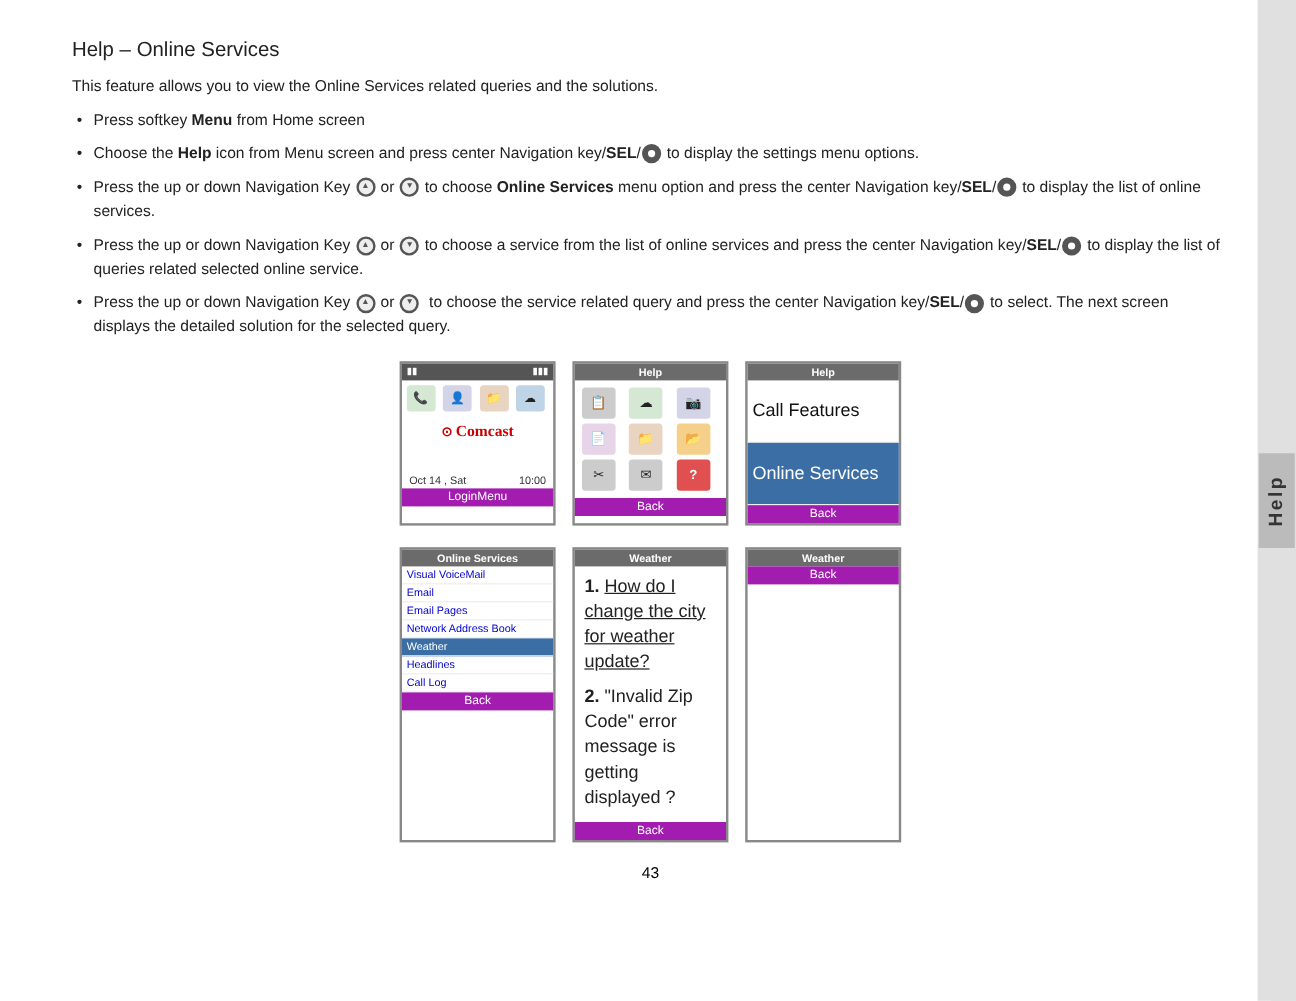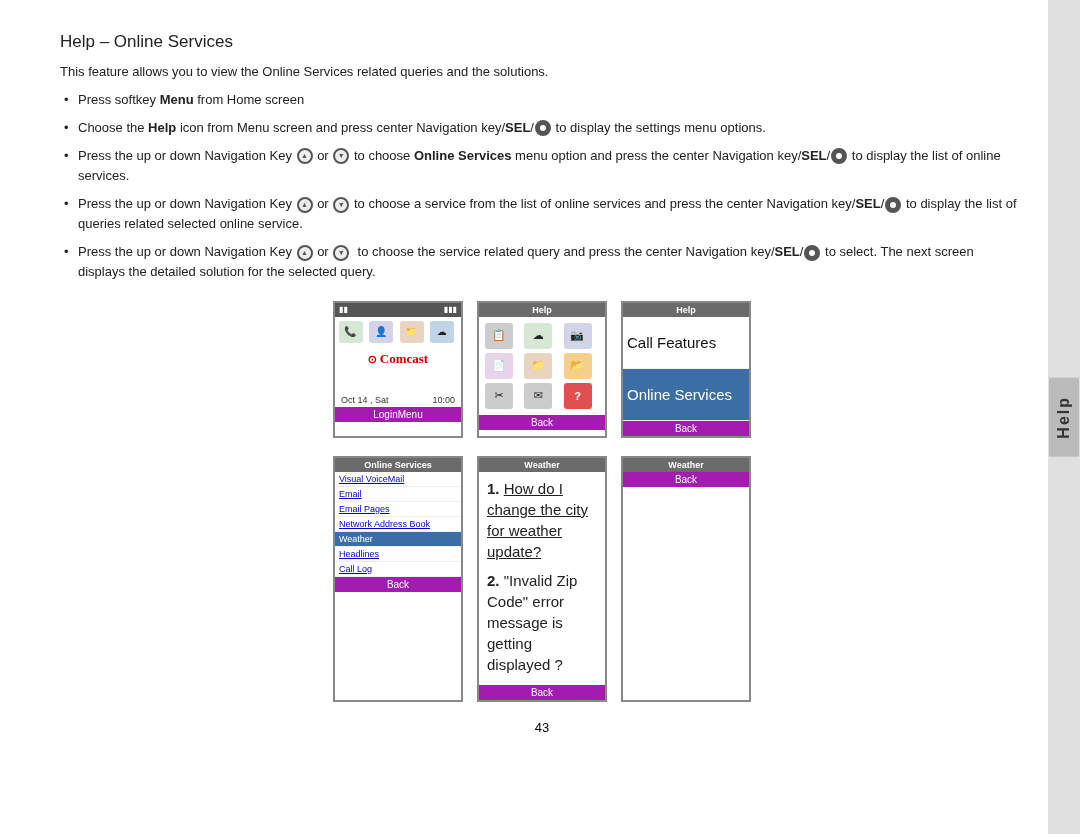--- a/index.html
+++ b/index.html
@@ -192,21 +192,20 @@
       font-size: 9px;
       color: #111;
       border-bottom: 1px solid #eee;
     }
     .os-list-item.selected {
       background: #3a6ea5;
       color: #fff;
     }
     .os-link {
       color: #00c;
-      text-decoration: underline;
       font-size: 9px;
     }
 
     
     .weather-query {
       font-size: 15px;
       padding: 2px 4px;
       line-height: 1.4;
       margin-bottom: 4px;
     }

